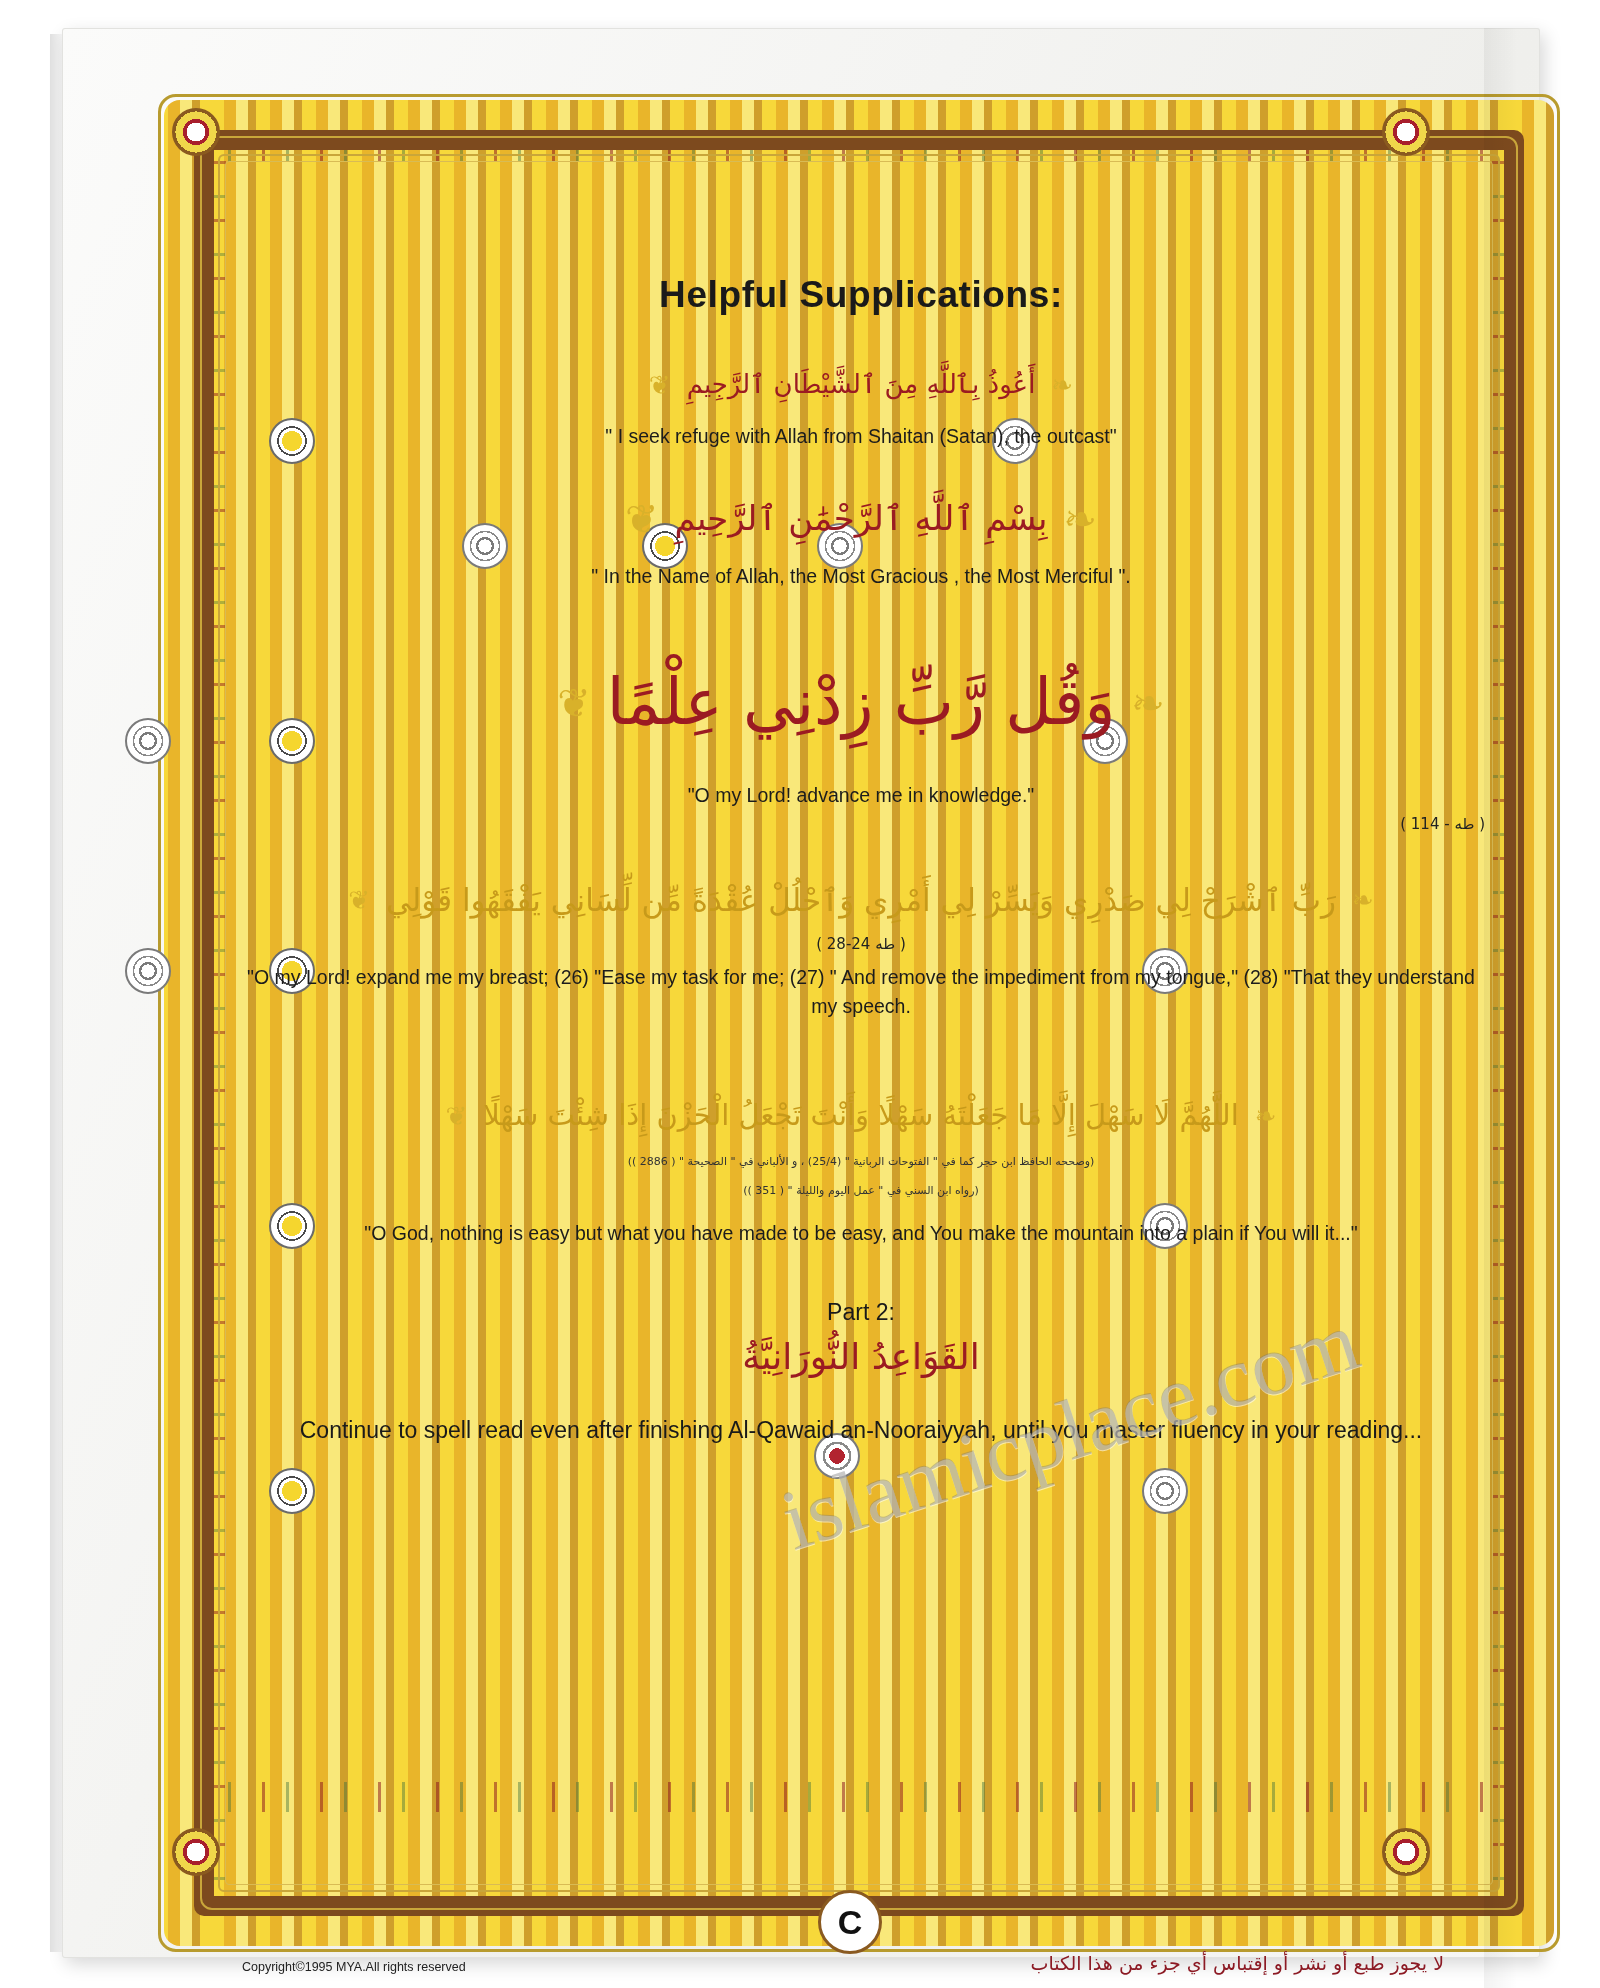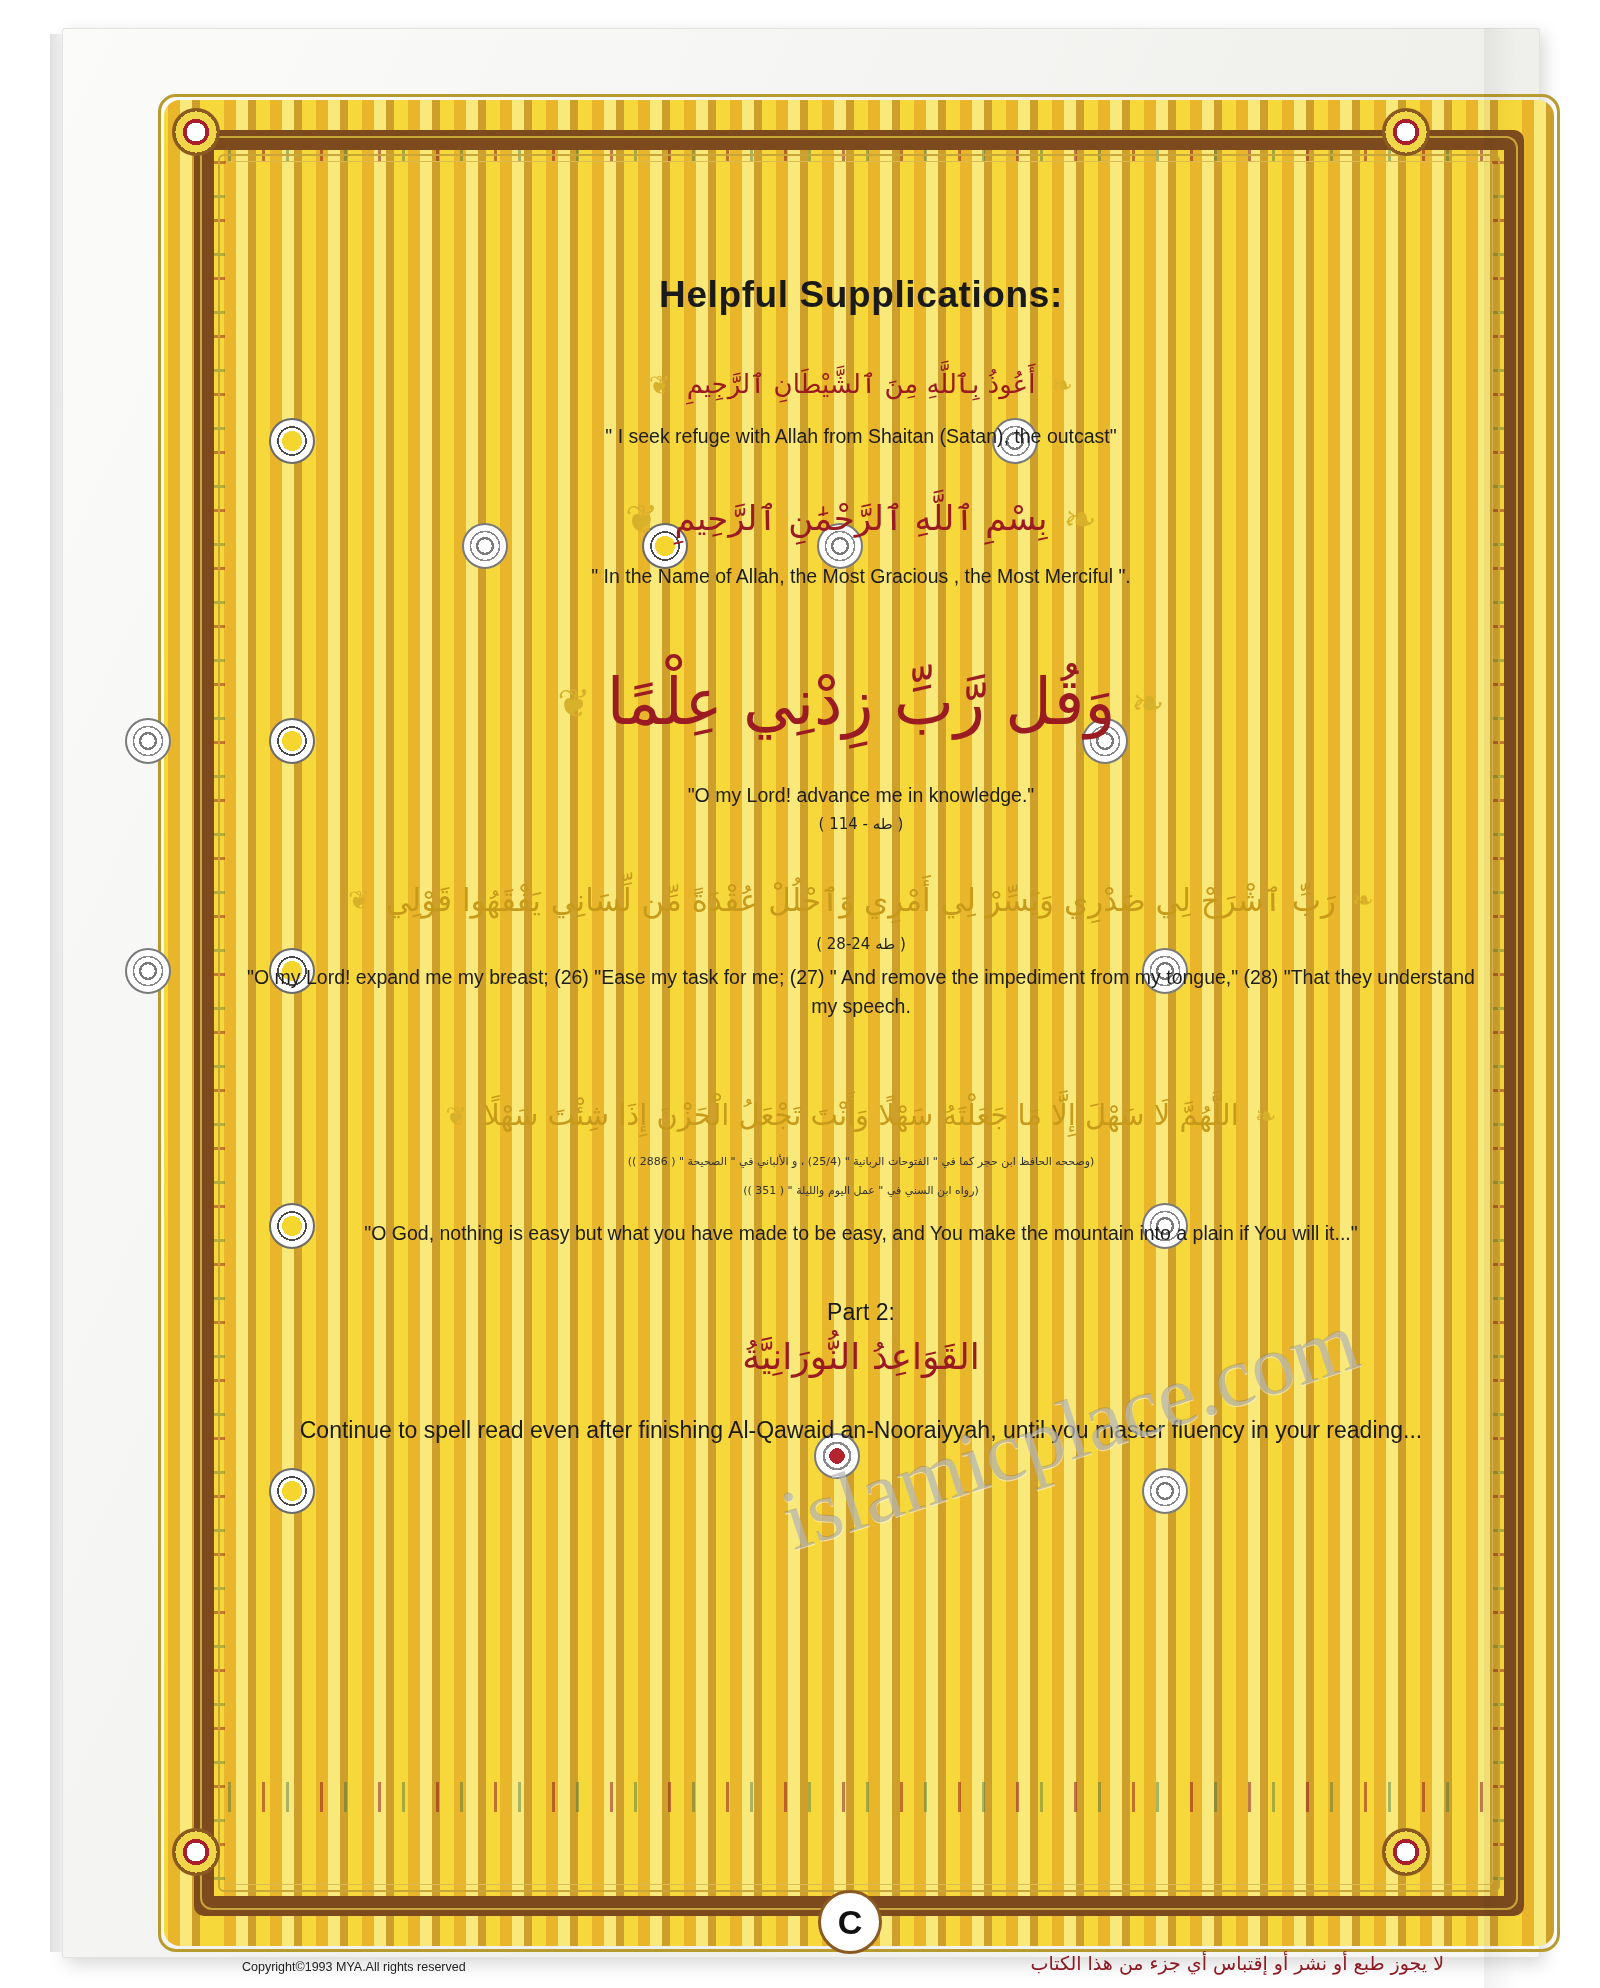--- a/index.html
+++ b/index.html
@@ -212,21 +212,21 @@
   }
 
   .s1 { margin-top: 44px; font-size: 26px; }
   .s1 .en { margin-top: 16px; }
 
   .s2 { margin-top: 38px; font-size: 34px; }
   .s2 .en { margin-top: 14px; }
 
   .s3 { margin-top: 54px; font-size: 64px; }
   .s3 .en { margin-top: 20px; }
-  .s3 .ref { margin-top: 8px; }
+  .s3 .ref { margin-top: 8px; text-align: right; }
 
   .s4 { margin-top: 38px; font-size: 31px; }
   .s4 .ref { margin-top: 6px; }
   .s4 .en { margin-top: 10px; line-height: 1.45; }
 
   .s5 { margin-top: 68px; font-size: 29px; }
   .s5 .tiny-ref { margin-top: 10px; }
   .s5 .en { margin-top: 22px; }
 
   .part { margin-top: 54px; }
@@ -404,20 +404,20 @@
 
       <div class="part">
         <div class="part-label">Part 2:</div>
         <div class="part-ar">القَوَاعِدُ النُّورَانِيَّةُ</div>
         <div class="part-note">Continue to spell read even after finishing Al-Qawaid an-Nooraiyyah, until you master fluency in your reading...</div>
       </div>
 
     </div>
 
     <div class="bottom-badge">C</div>
-    <div class="copyright">Copyright©1993 MYA.All rights reserved</div>
+    <div class="copyright">Copyright©1995 MYA.All rights reserved</div>
     <div class="ar-footer">لا يجوز طبع أو نشر أو إقتباس أي جزء من هذا الكتاب</div>
 
     <div class="paper-curl"></div>
   </div>
 
   <div class="watermark">islamicplace.com</div>
 </div>
 
 </body></html>

